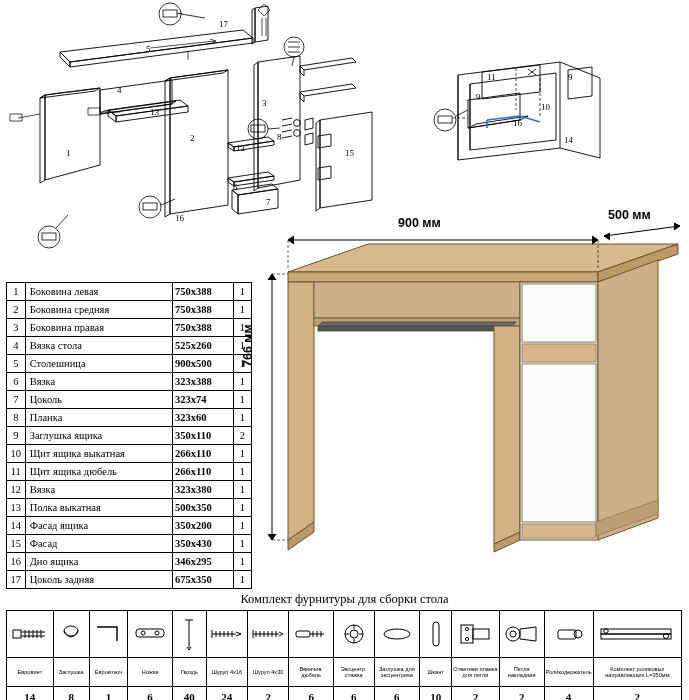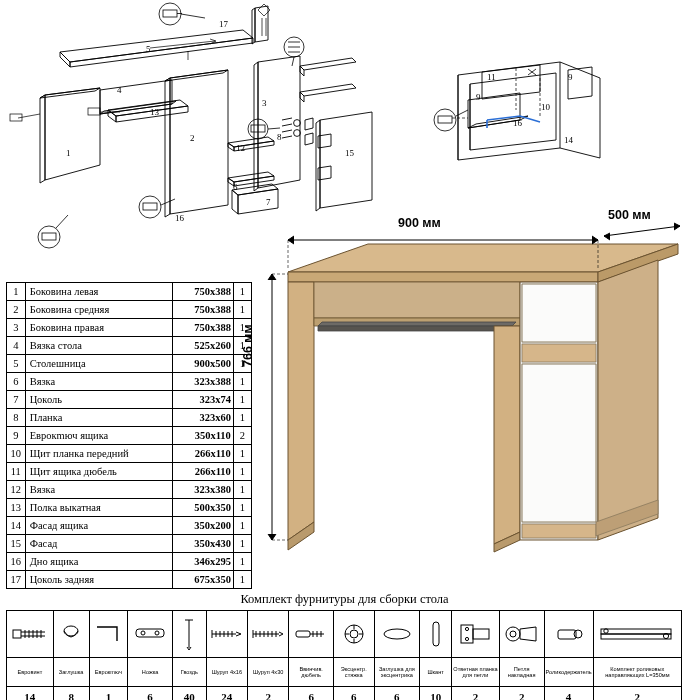--- a/index.html
+++ b/index.html
@@ -10,21 +10,21 @@
   .diagram{position:absolute;left:0;top:0;width:689px;height:250px;}
   .diagram svg{position:absolute;left:0;top:0;}
 
   .cal{position:absolute;font-size:9px;font-family:"Liberation Serif",serif;text-align:center;}
 
   
   .parts{position:absolute;left:6px;top:282px;width:246px;border-collapse:collapse;font-size:10.5px;}
   .parts td{border:1px solid #000;padding:1px 2px;height:15px;line-height:13px;}
   .parts td.num{width:14px;text-align:center;}
   .parts td.nm{width:150px;text-align:left;padding-left:4px;margin-left:32px;}
-  .parts td.sz{width:58px;text-align:right;font-weight:bold;}
+  .parts td.sz{width:58px;text-align:left;font-weight:bold;}
   .parts td.qt{width:14px;text-align:center;}
 
   
   .render{position:absolute;left:258px;top:222px;width:430px;height:340px;text-align:right;}
   .render svg{position:absolute;left:0;top:0;}
   .dimlabel{position:absolute;font-size:12.5px;font-weight:bold;font-family:"Liberation Sans",sans-serif;}
 
   
   .kit-title{position:absolute;left:0;top:592px;width:689px;text-align:center;font-size:12.5px;}
   .kit{position:absolute;left:6px;top:610px;width:676px;border-collapse:collapse;}
@@ -224,27 +224,27 @@
           <td class="qt">1</td>
         </tr>
       <tr>
           <td class="num">8</td>
           <td class="nm">Планка</td>
           <td class="sz">323х60</td>
           <td class="qt">1</td>
         </tr>
       <tr>
           <td class="num">9</td>
-          <td class="nm">Еврокmюч ящика</td>
+          <td class="nm">Заглушка ящика</td>
           <td class="sz">350х110</td>
           <td class="qt">2</td>
         </tr>
       <tr>
           <td class="num">10</td>
-          <td class="nm">Щит планка передний</td>
+          <td class="nm">Щит ящика выкатная</td>
           <td class="sz">266х110</td>
           <td class="qt">1</td>
         </tr>
       <tr>
           <td class="num">11</td>
           <td class="nm">Щит ящика дюбель</td>
           <td class="sz">266х110</td>
           <td class="qt">1</td>
         </tr>
       <tr>

